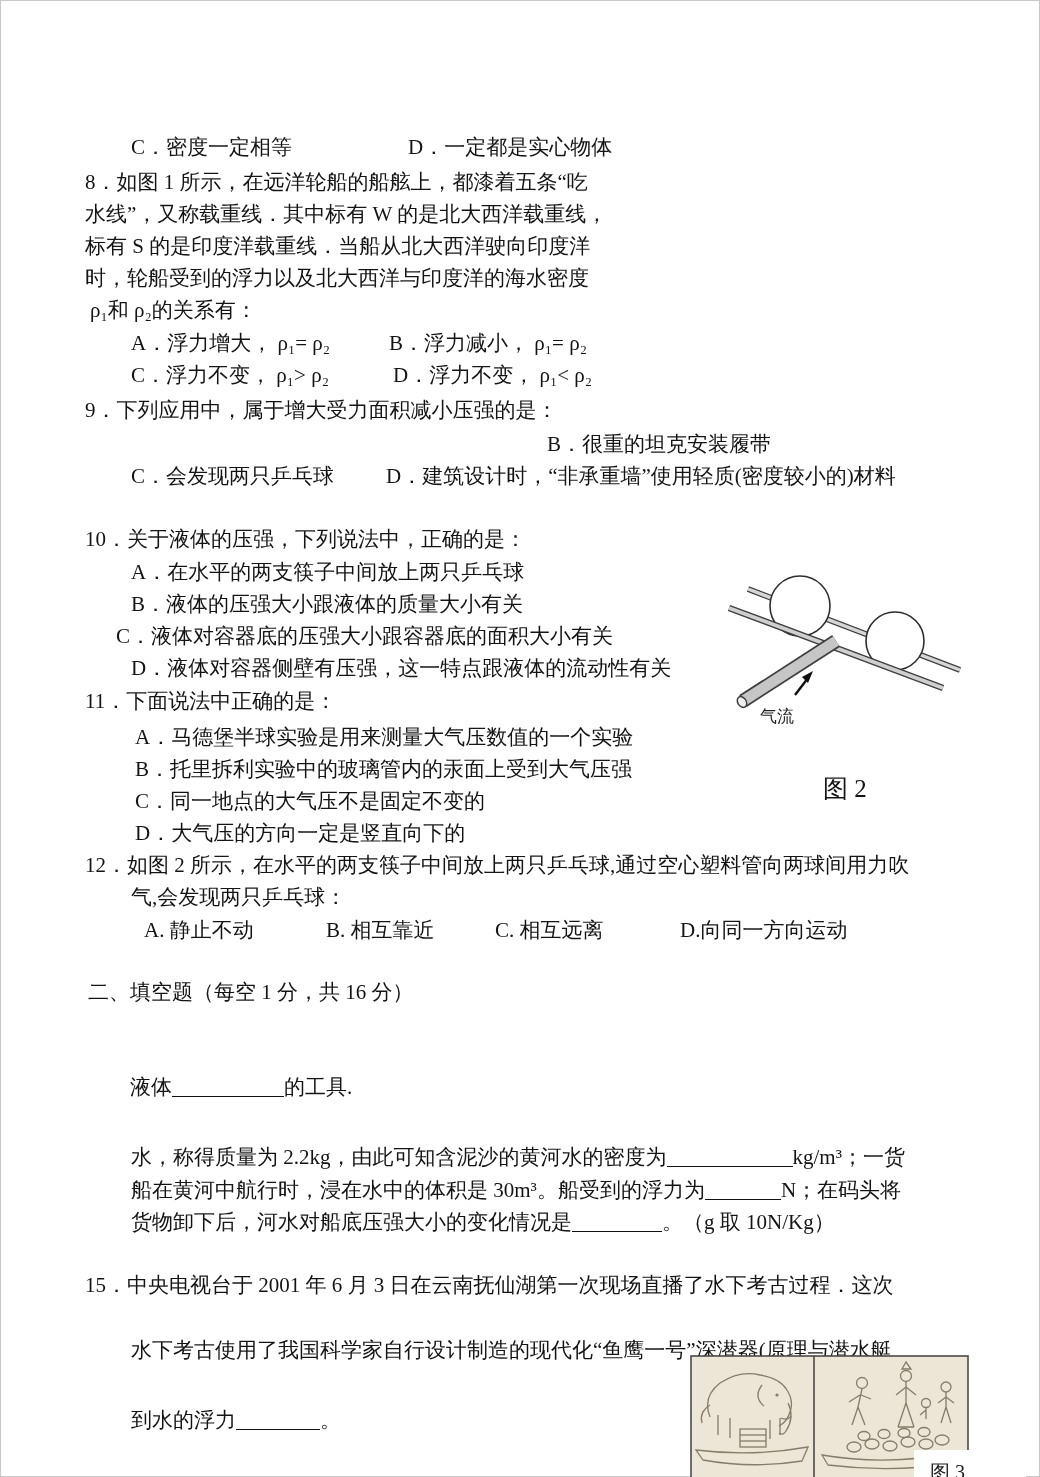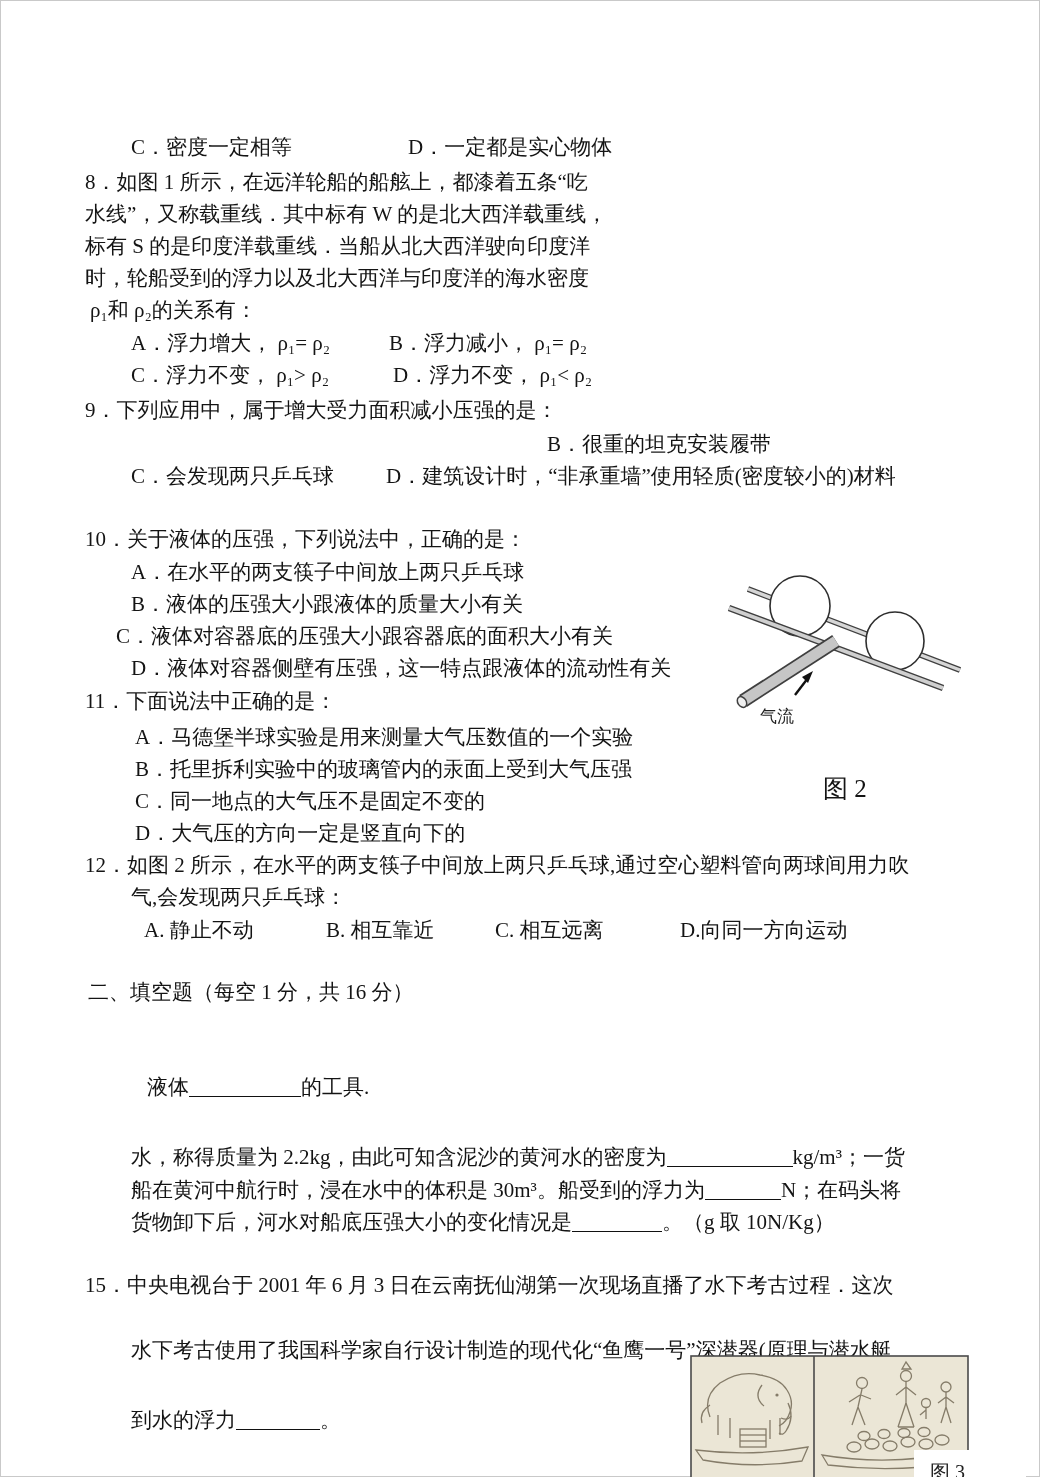--- a/index.html
+++ b/index.html
@@ -56,21 +56,21 @@
 
   <div class="ln" style="left:85px;top:811px">12．如图 2 所示，在水平的两支筷子中间放上两只乒乓球,通过空心塑料管向两球间用力吹</div>
   <div class="ln" style="left:131px;top:843px">气,会发现两只乒乓球：</div>
   <div class="ln" style="left:144px;top:876px">A. 静止不动</div>
   <div class="ln" style="left:326px;top:876px">B. 相互靠近</div>
   <div class="ln" style="left:495px;top:876px">C. 相互远离</div>
   <div class="ln" style="left:680px;top:876px">D.向同一方向运动</div>
 
   <div class="ln" style="left:88px;top:938px">二、填空题（每空 1 分，共 16 分）</div>
 
-  <div class="ln" style="left:147px;top:1033px">
+  <div class="ln" style="left:130px;top:1033px">
     <span>液体</span><span class="blank b112"></span><span>的工具.</span>
   </div>
 
   <div class="ln" style="left:131px;top:1103px">
     <span>水，称得质量为 2.2kg，由此可知含泥沙的黄河水的密度为</span><span class="blank b126"></span><span>kg/m³；一货</span>
   </div>
   <div class="ln" style="left:131px;top:1136px">
     <span>船在黄河中航行时，浸在水中的体积是 30m³。船受到的浮力为</span><span class="blank b76"></span><span>N；在码头将</span>
   </div>
   <div class="ln" style="left:131px;top:1168px">

